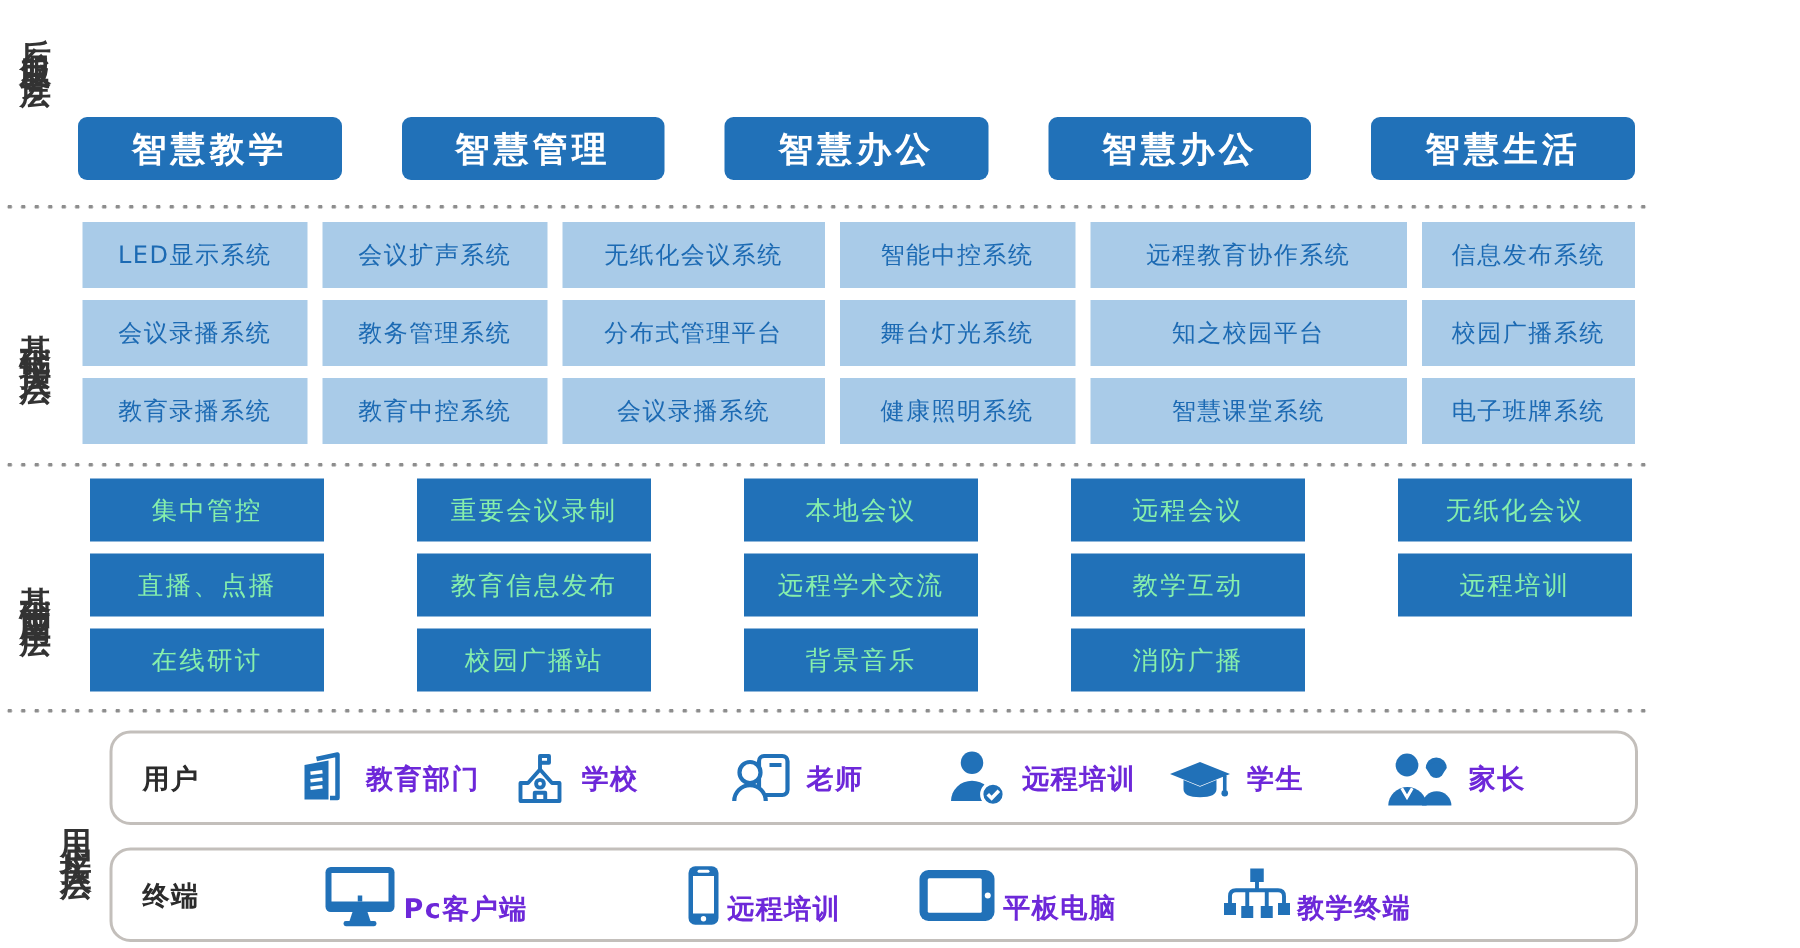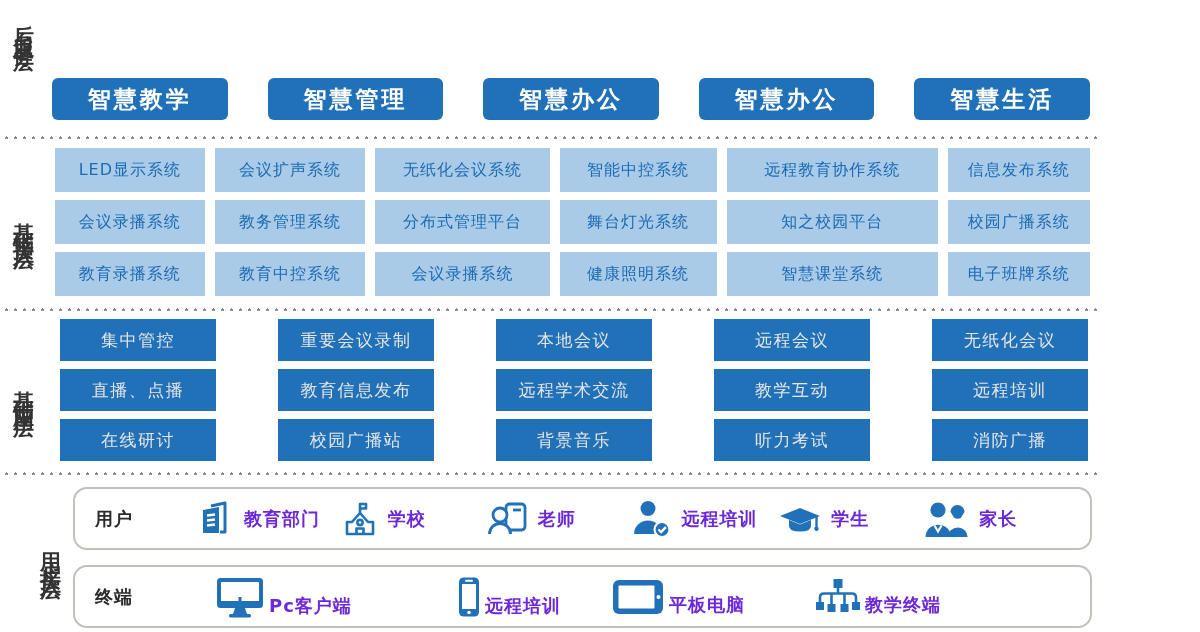--- a/index.html
+++ b/index.html
@@ -41,21 +41,21 @@
     column-gap:10px;row-gap:8px;padding:9px 10px 0 9px;}
   .box-access{height:44px;background:var(--light-blue);color:var(--text-blue);
     font-size:16px;font-weight:400;letter-spacing:1px;
     display:flex;align-items:center;justify-content:center;white-space:nowrap;}
 
   
   .layer3{height:160px;}
   .layer3 .layer-label{align-items:center;}
   .l3-grid{display:grid;grid-template-columns:repeat(5,1fr);
     column-gap:62px;row-gap:8px;padding:8px 12px 0 14px;}
-  .box-app{height:42px;background:var(--blue);color:#e5e5e5;
+  .box-app{height:42px;background:var(--blue);color:#86efac;
     font-size:17px;font-weight:500;letter-spacing:1.5px;
     display:flex;align-items:center;justify-content:center;white-space:nowrap;}
 
   
   .layer4{height:157px;padding-left:27px;}
   .layer4 .layer-label{align-items:center;}
   .l4-content{padding:12px 8px 0 0;display:flex;flex-direction:column;gap:15px;}
   .outline-box{height:63px;border:2px solid var(--border-gray);border-radius:14px;background:#fff;
     display:flex;align-items:center;padding:0 20px;}
   .group-label{width:100px;flex:0 0 100px;color:#2b2b2b;font-size:18px;font-weight:600;letter-spacing:1px;}
@@ -129,21 +129,20 @@
         <div class="box-app">远程会议</div>
         <div class="box-app">无纸化会议</div>
         <div class="box-app">直播、点播</div>
         <div class="box-app">教育信息发布</div>
         <div class="box-app">远程学术交流</div>
         <div class="box-app">教学互动</div>
         <div class="box-app">远程培训</div>
         <div class="box-app">在线研讨</div>
         <div class="box-app">校园广播站</div>
         <div class="box-app">背景音乐</div>
-        <div class="box-app">听力考试</div>
         <div class="box-app">消防广播</div>
       </div>
     </div>
   </div>
 
   <div class="dotted-sep"></div>
 
   <div class="layer layer4">
     <div class="layer-label">
       <span>用户接入层</span>

